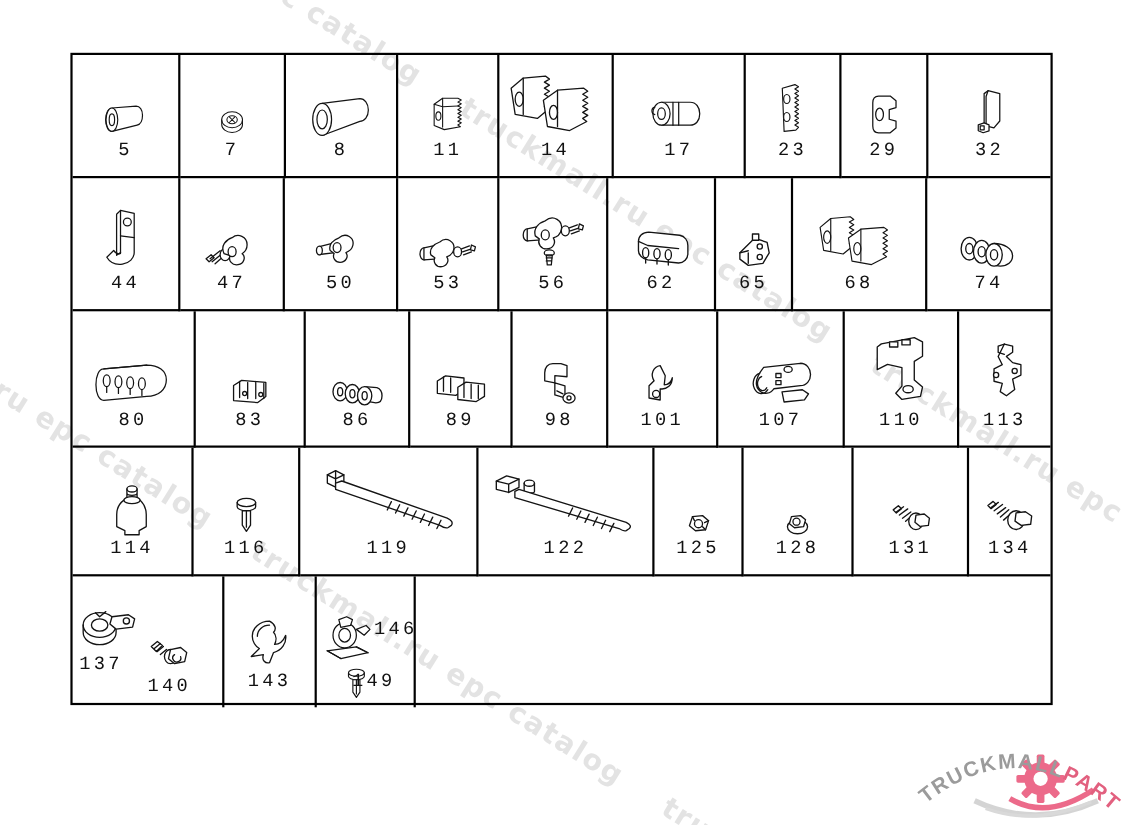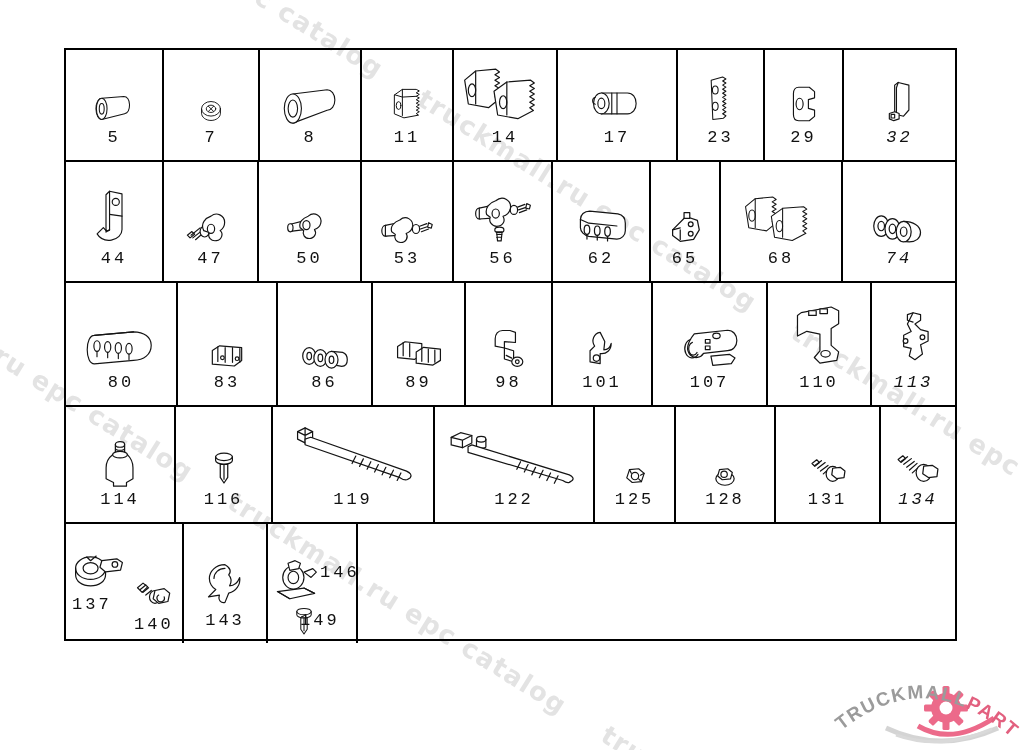--- a/index.html
+++ b/index.html
@@ -12,21 +12,21 @@
   .wm-seg{margin-right:46px;}
   #wm1{left:55px;top:-150px;}
   #wm2{left:-135px;top:253px;}
   
   #parts-table{position:absolute;left:64px;top:48px;width:893px;height:593px;
                box-sizing:border-box;border:2px solid #000;z-index:1;background:transparent;}
   .trow{display:flex;width:100%;}
   .tcell{box-sizing:border-box;border-right:2px solid #000;border-bottom:2px solid #000;
          display:flex;flex-direction:column;align-items:center;justify-content:flex-end;
          padding-bottom:12px;position:relative;overflow:visible;}
-  .tcell:last-child{border-right:0;flex:1;font-style:italic;}
+  .tcell:last-child{border-right:0;flex:1;}
   .trow:last-child .tcell{border-bottom:0;}
   .plabel{font-family:"Liberation Mono","DejaVu Sans Mono",monospace;
           font-size:17px;letter-spacing:3px;color:#111;margin-top:3px;line-height:1.1;}
   svg.pd{display:block;}
   .abs{position:absolute;margin:0;}
   
   #logo{position:absolute;left:826px;top:656px;width:198px;height:94px;z-index:2;}
 </style>
 </head>
 <body>
@@ -510,21 +510,21 @@
       </div>
       <div class="tcell">
         <svg class="pd" style="width:52px;height:36px" fill="#fff" stroke="#141414" stroke-width="1.3" stroke-linejoin="round" stroke-linecap="round">
             <use href="#g-screwl"></use>
           </svg>
         <span class="plabel">134</span>
       </div>
     </div>
 
     <div class="trow" style="height:119px">
-      <div class="tcell" style="width:118px">
+      <div class="tcell" style="width:138px">
         <svg class="pd abs" style="left:4px;top:26px;width:58px;height:42px" fill="#fff" stroke="#141414" stroke-width="1.3" stroke-linejoin="round" stroke-linecap="round">
             <use href="#g-ringclamp"></use>
           </svg>
         <span class="plabel abs" style="left:6px;top:72px">137</span>
         <svg class="pd abs" style="left:66px;top:54px;width:46px;height:36px" fill="#fff" stroke="#141414" stroke-width="1.3" stroke-linejoin="round" stroke-linecap="round">
             <use href="#g-bolt"></use>
           </svg>
         <span class="plabel abs" style="left:68px;top:92px">140</span>
       </div>
       <div class="tcell" style="width:84px">

